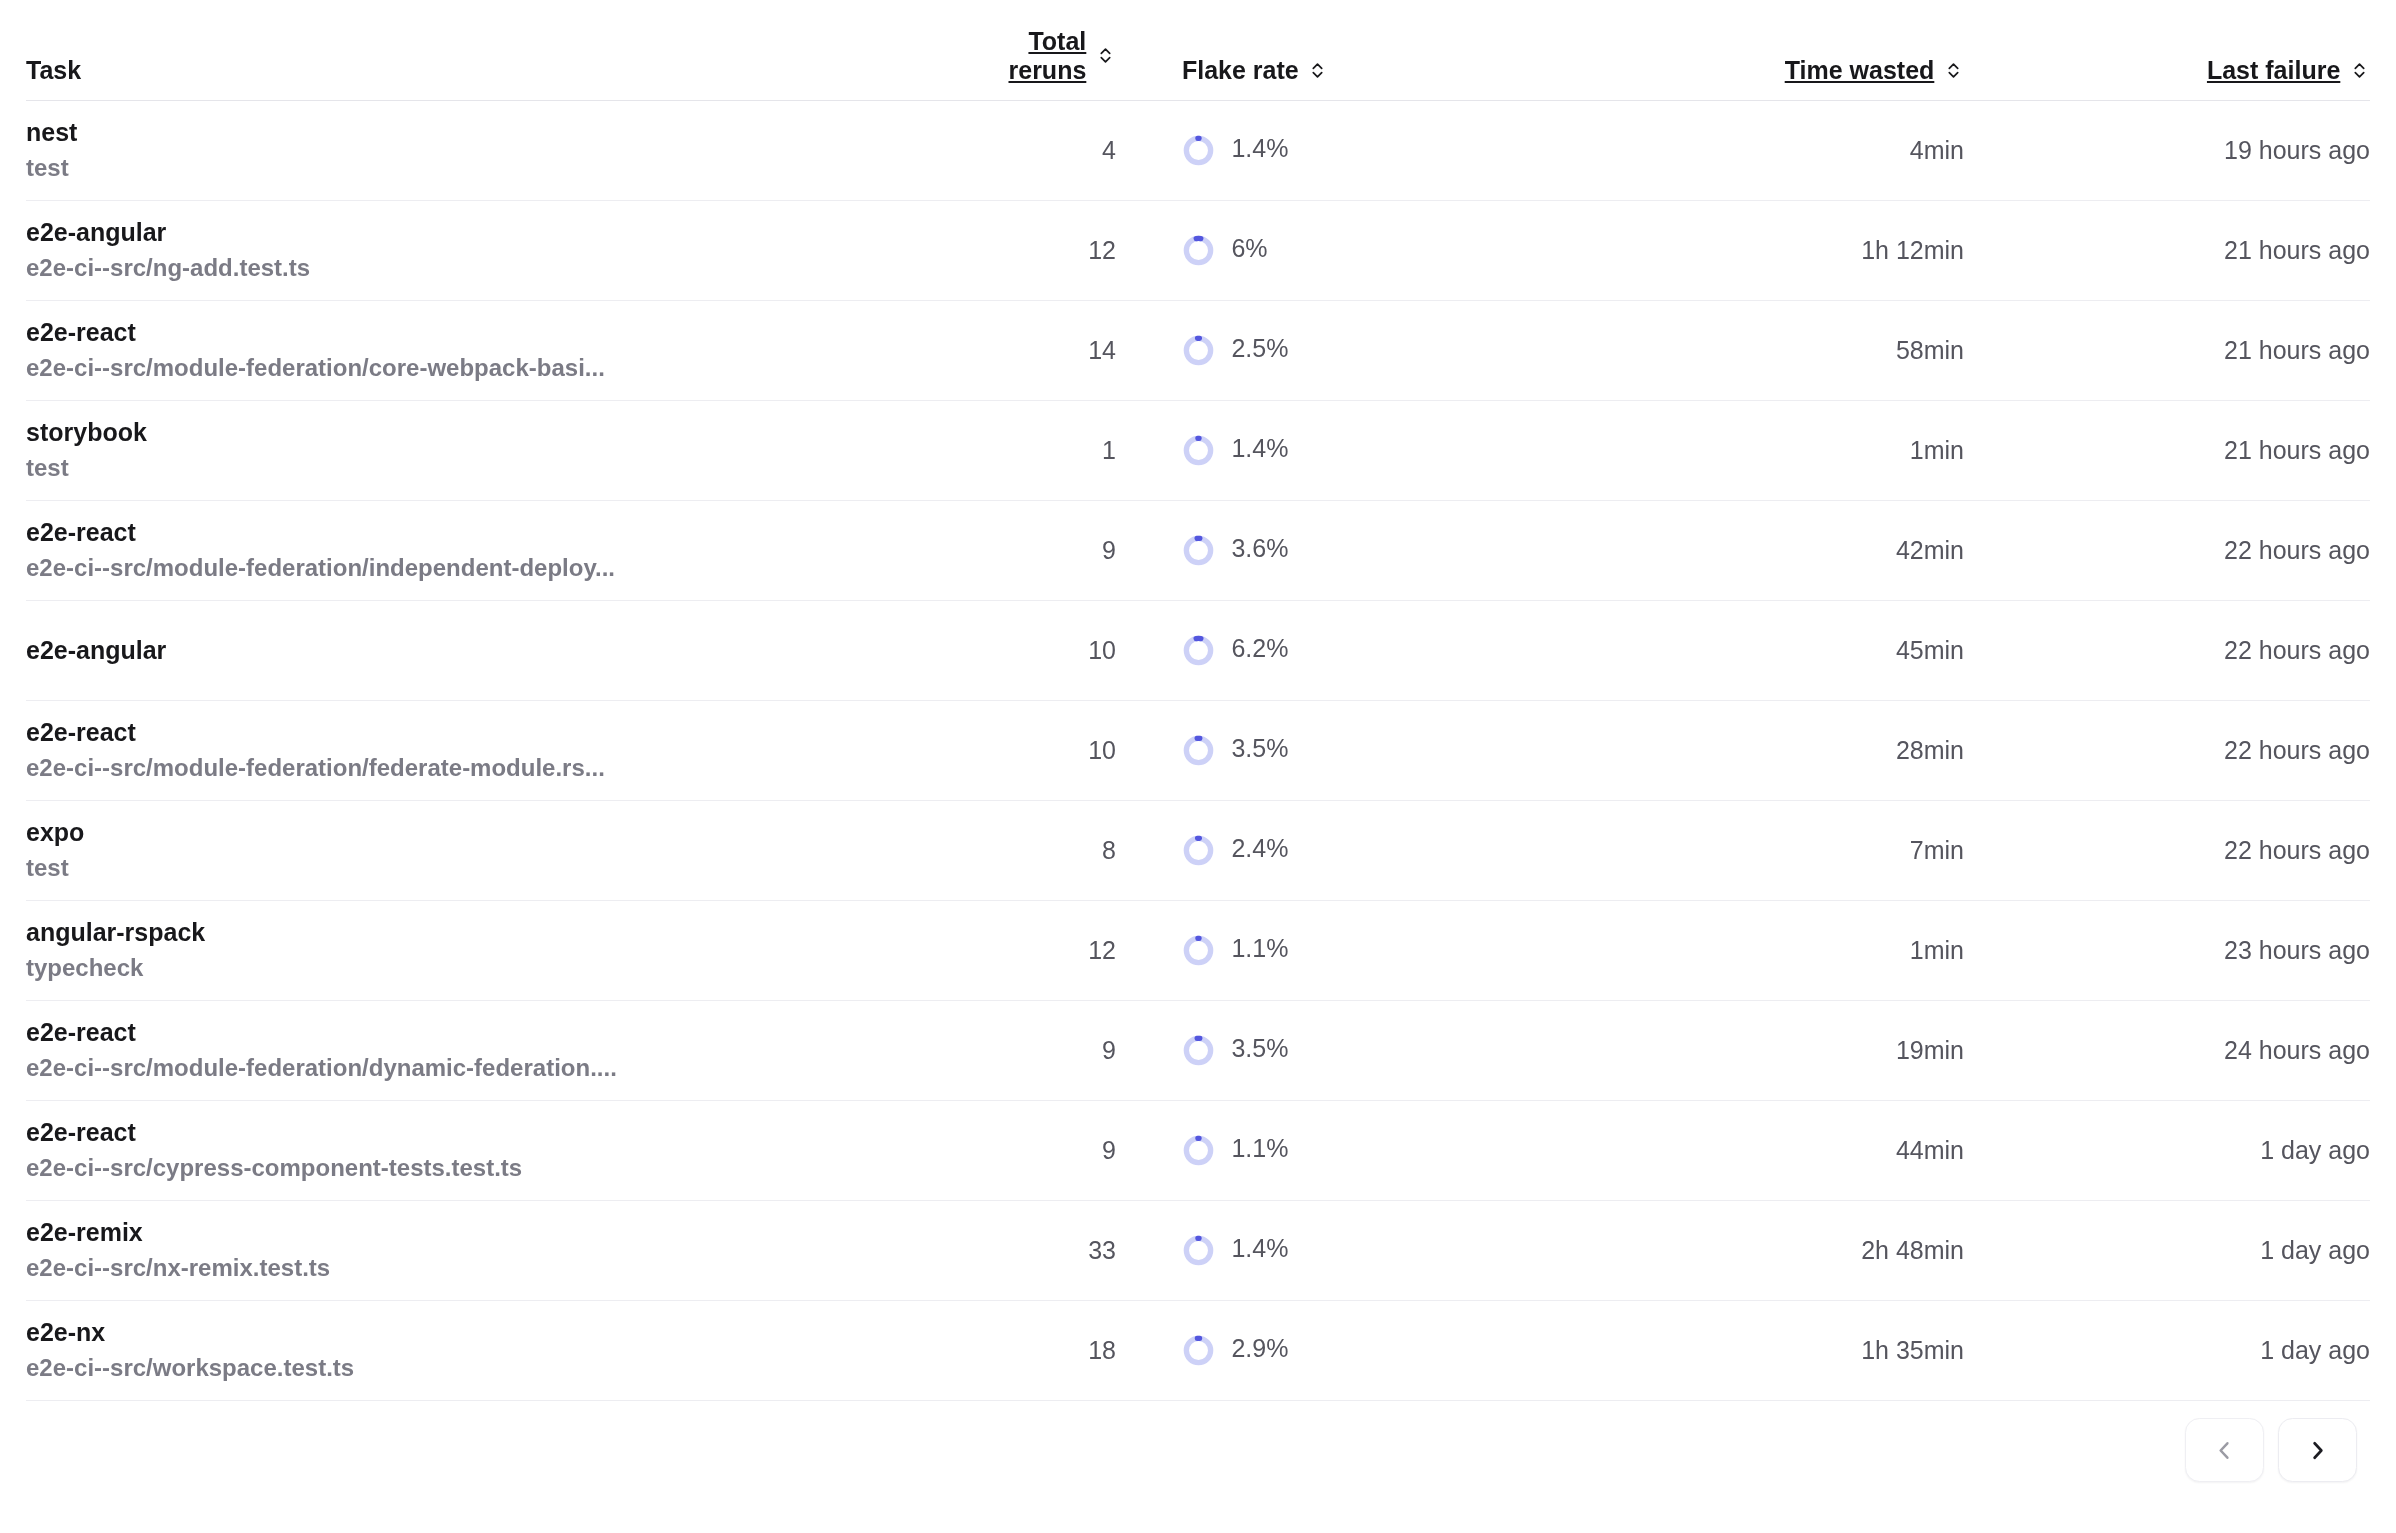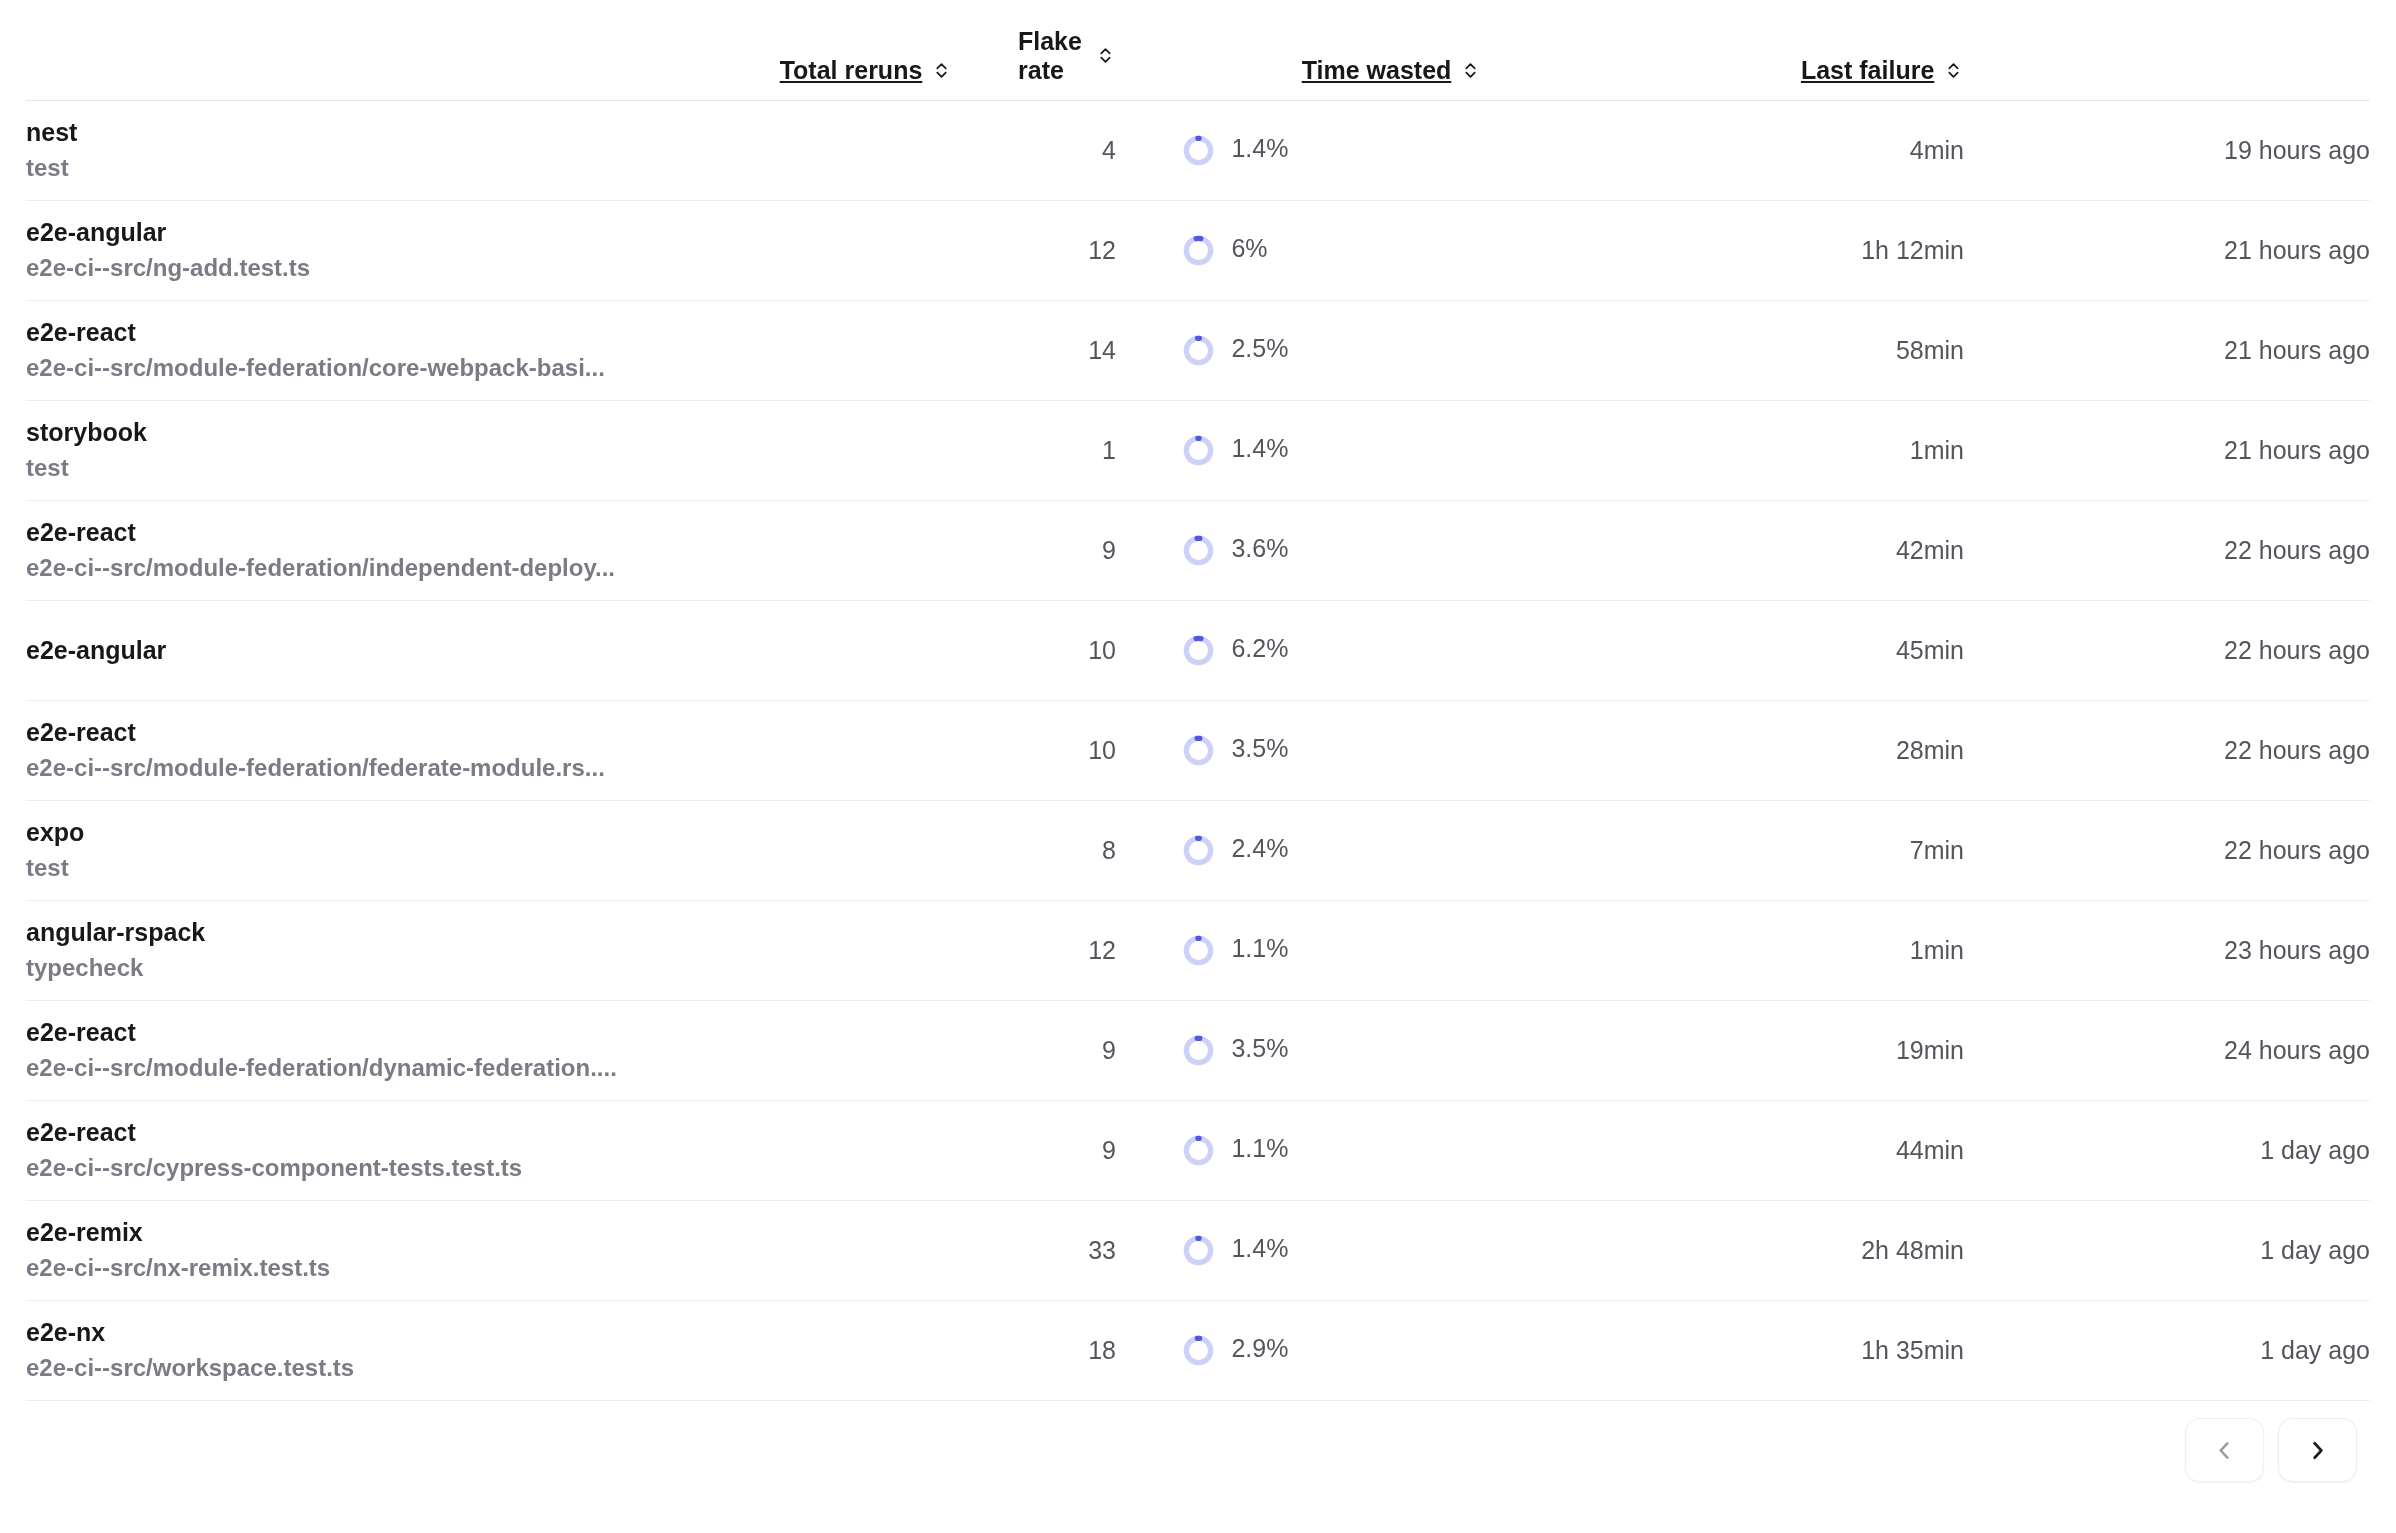--- a/index.html
+++ b/index.html
@@ -67,20 +67,24 @@
     box-shadow: 0 1px 1.9px rgba(20,20,40,0.05);
   }
   .page-btn svg { display: block; }
   .page-btn.prev  { border-color: #efeff3; }
 </style>
 </head>
 <body>
 
 <div class="table">
   <div class="grid thead" id="thead">
+      <div class="th">
+    <span class="th-label">Task</span>
+
+  </div>
       <div class="th align-right">
     <span class="th-label">Total reruns</span>
     <span class="sort-icon">
       <svg width="21" height="21" viewBox="0 0 22 22">
         <path d="M6.6 8.8 L11 4.4 L15.4 8.8" fill="none" stroke="#18181b" stroke-width="1.8" stroke-linecap="round" stroke-linejoin="round"></path>
         <path d="M6.6 13.2 L11 17.6 L15.4 13.2" fill="none" stroke="#18181b" stroke-width="1.8" stroke-linecap="round" stroke-linejoin="round"></path>
       </svg>
     </span>
   </div>
       <div class="th col-flake">

